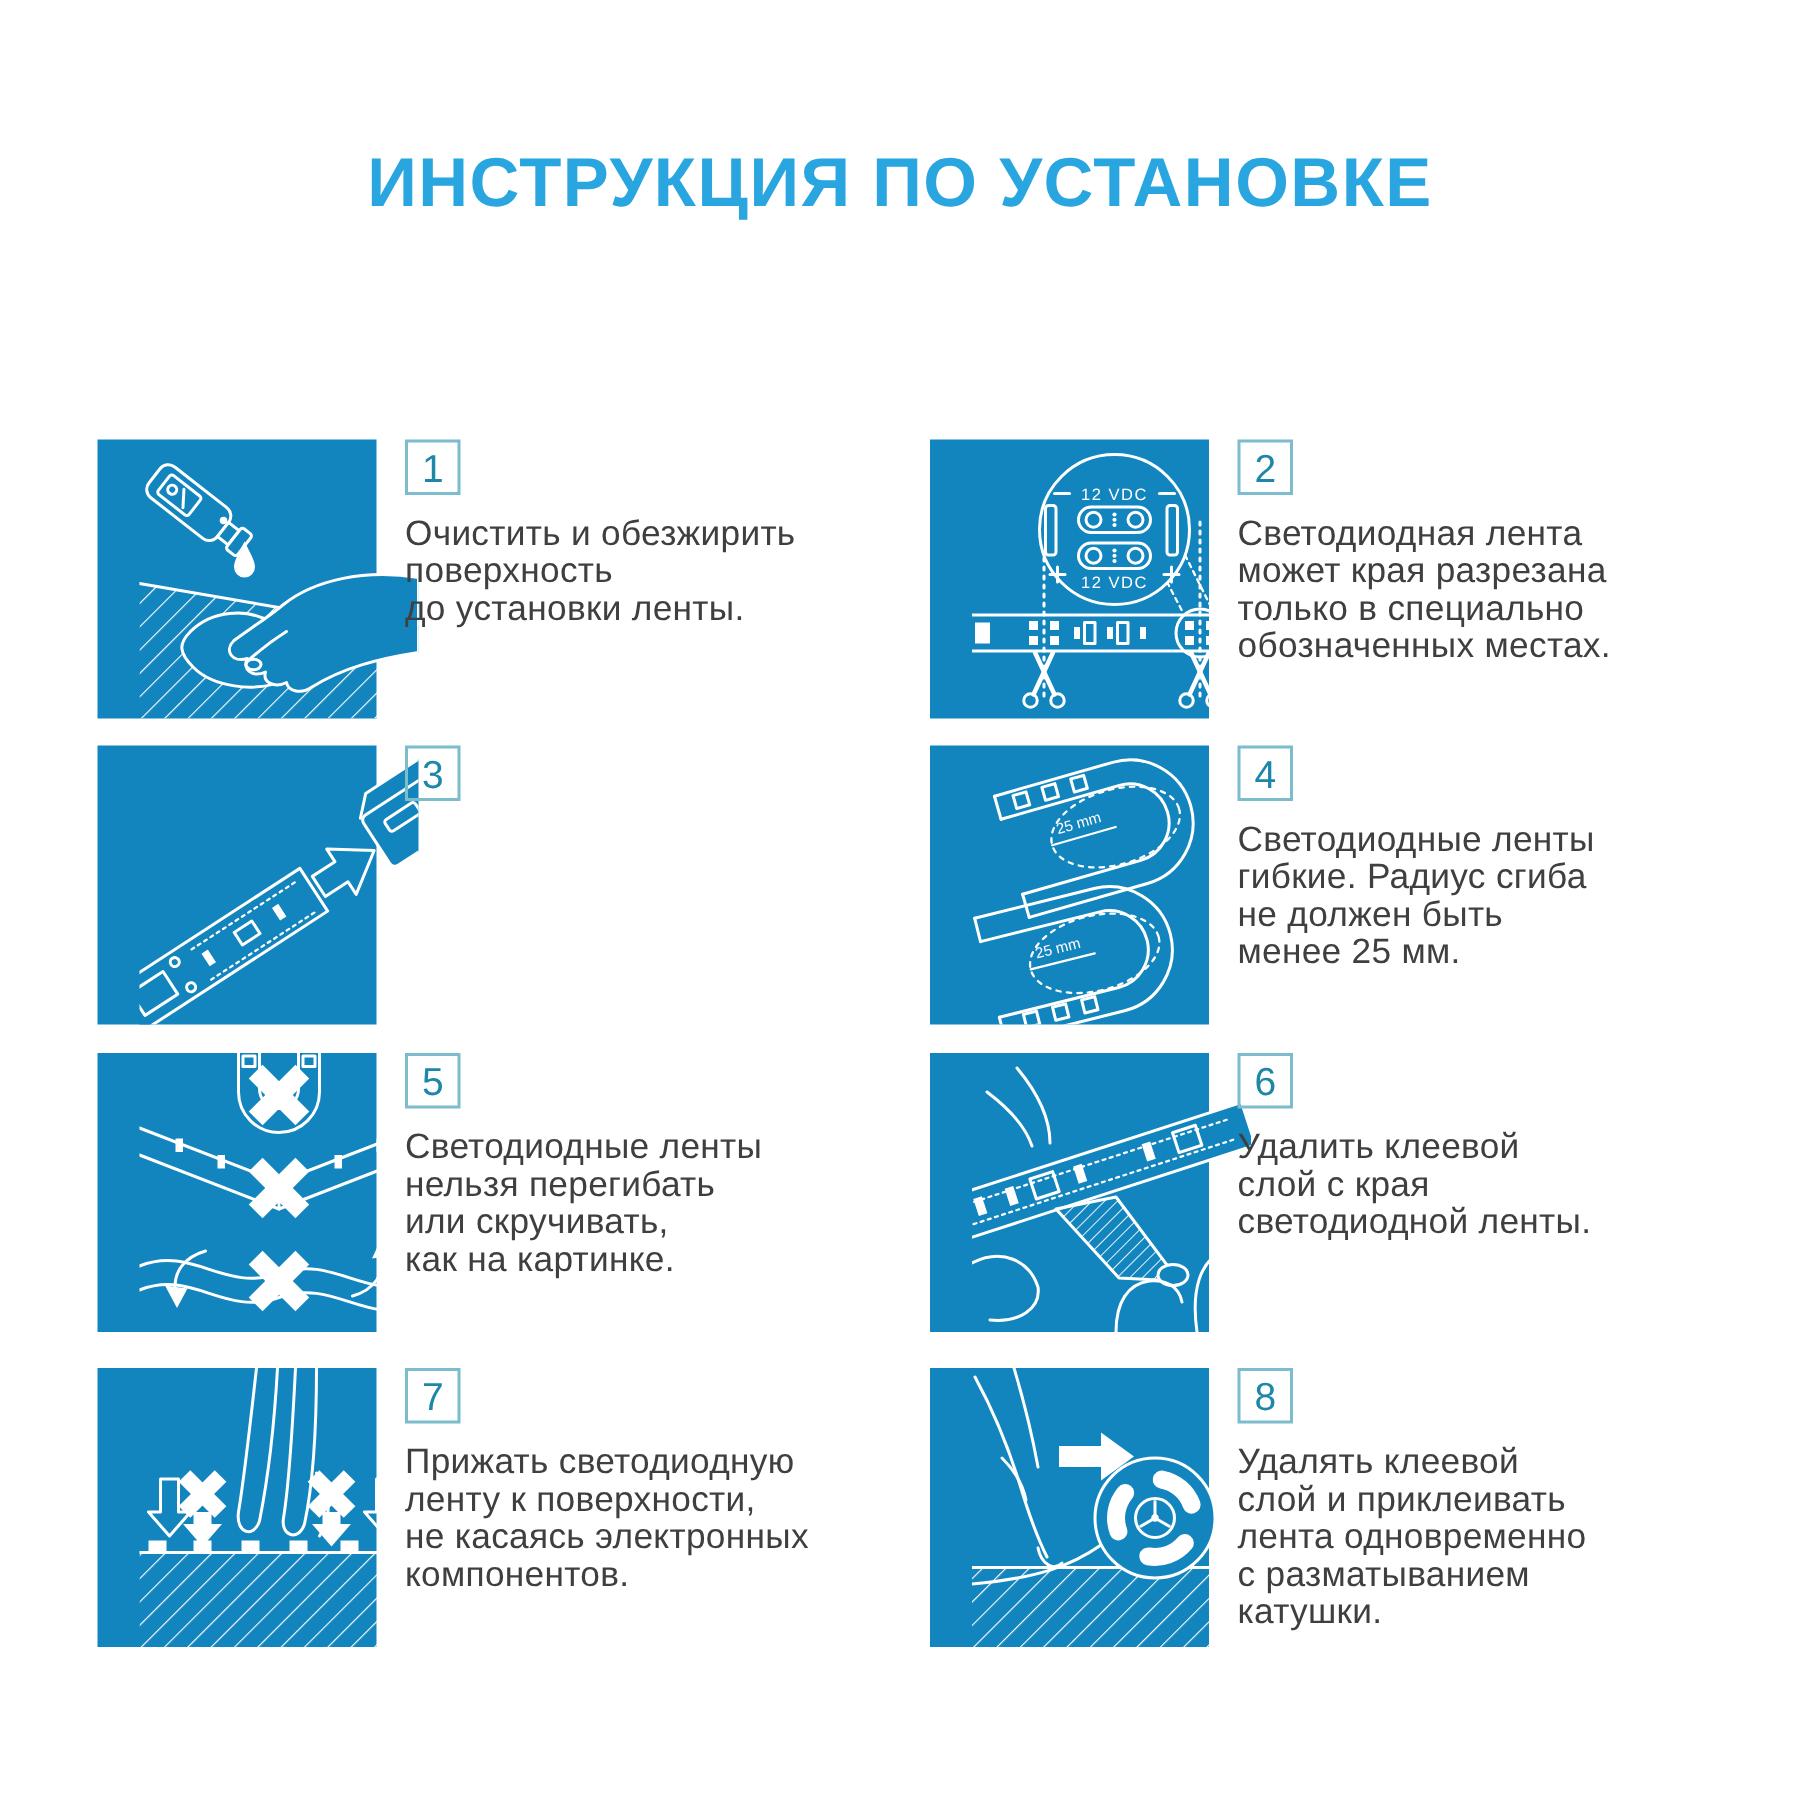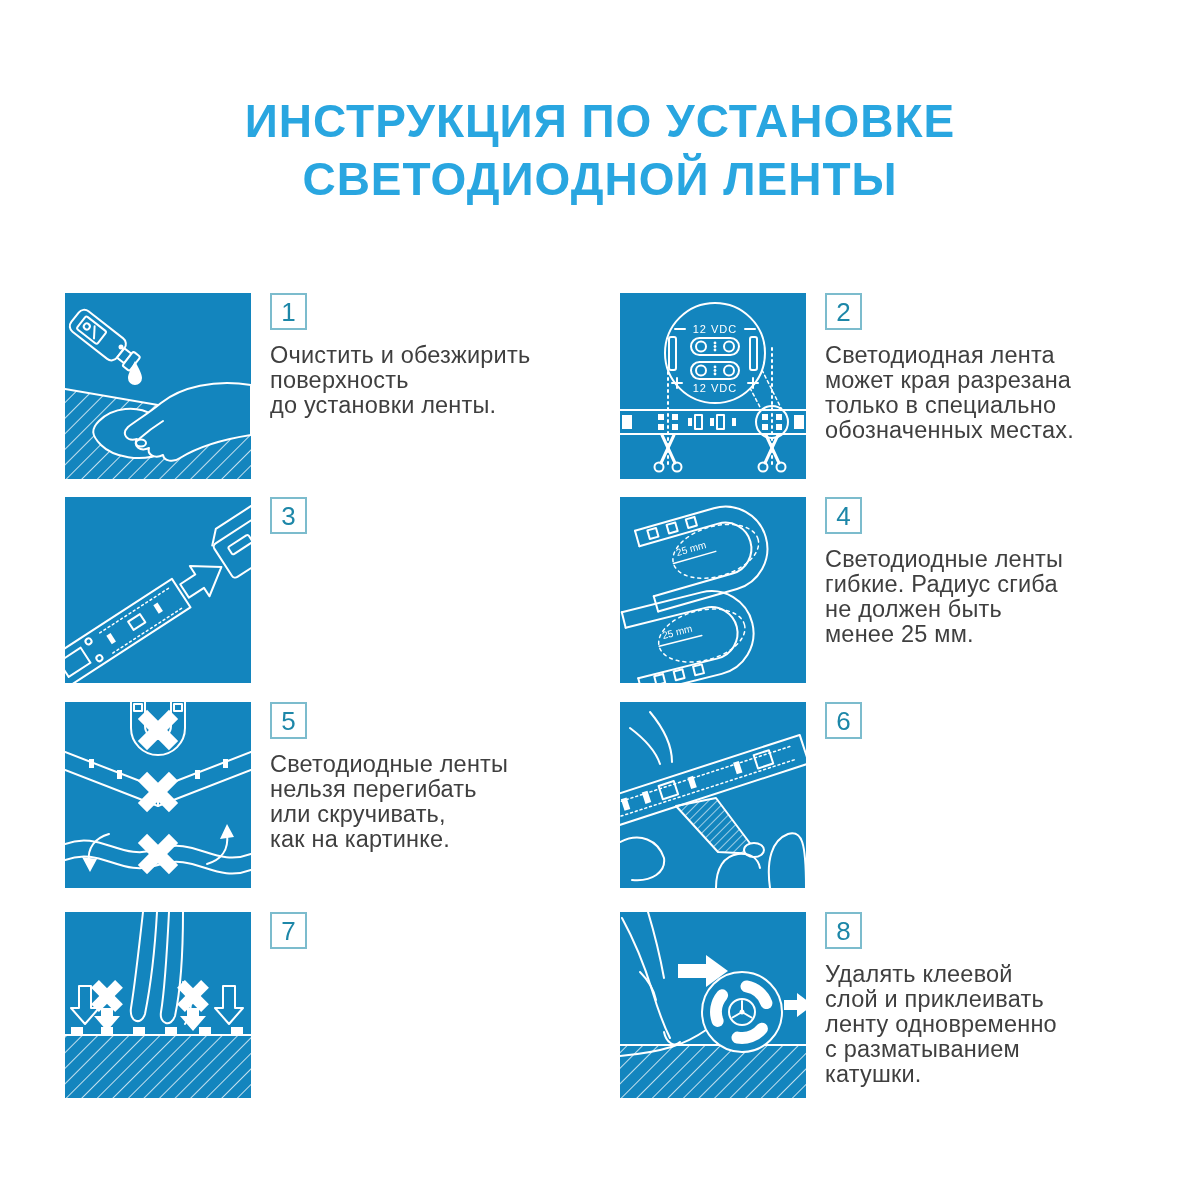--- a/index.html
+++ b/index.html
@@ -6,38 +6,37 @@
     --accent:#29a6e0; --tile:#1385be; --badge_num:#1d87a8; --badge_border:#7cbccd;
     --body_text:#3f3f3f; --line_art:#ffffff;
   }
   *{margin:0;padding:0;box-sizing:border-box;}
   html,body{background:#ffffff;}
   #page{position:relative;width:1200px;height:1200px;background:#ffffff;overflow:hidden;
          font-family:"Liberation Sans",sans-serif;}
   .title{position:absolute;top:92px;left:0;width:1200px;text-align:center;
          color:var(--accent);font-size:46px;line-height:58px;font-weight:700;letter-spacing:1px;}
   .step{position:absolute;width:555px;height:186px;}
-  .tile{position:absolute;left:0;top:0;width:186px;height:186px;background:var(--tile);}
+  .tile{position:absolute;left:0;top:0;width:186px;height:186px;background:var(--tile);padding-left:28px;}
   .tile svg{display:block;width:186px;height:186px;}
   .content{position:absolute;left:205px;top:0;width:348px;}
   .badge{display:flex;align-items:center;justify-content:center;width:37px;height:37px;
          border:2px solid var(--badge_border);color:var(--badge_num);
          font-size:26px;line-height:1;}
   .step-text{margin-top:13px;color:var(--body_text);font-size:23.5px;line-height:25px;
          white-space:pre-line;letter-spacing:0.2px;}
   svg text{font-family:"Liberation Sans",sans-serif;fill:#ffffff;stroke:none;}
 </style>
 </head>
 <body>
 
 <div id="page">
 
   <div class="title">
     <div>ИНСТРУКЦИЯ ПО УСТАНОВКЕ</div>
-    <div>СВЕТОДИОДНОЙ ЛЕНТЫ</div>
   </div>
 
   <div class="step" style="left:65px;top:293px;">
     <div class="tile">
       <svg viewBox="0 0 186 186">
         <defs>
           <pattern id="h1" width="11" height="11" patternUnits="userSpaceOnUse" patternTransform="rotate(45)">
             <line x1="0" y1="0" x2="0" y2="11" stroke="#fff" stroke-width="1.5"></line>
           </pattern>
         </defs>
@@ -297,20 +296,23 @@
           <path d="M56,104 L98,150 L138,152 L96,96 Z" fill="url(#h6)"></path>
           <ellipse cx="134" cy="148" rx="10" ry="7" fill="#1385be"></ellipse>
           <path d="M96,186 C96,166 104,154 118,152 C130,151 138,156 140,166"></path>
           <path d="M150,186 C146,158 152,138 168,132 C182,128 186,140 186,186"></path>
           <path d="M0,140 C20,130 38,138 44,156 C46,170 32,180 12,178"></path>
         </g>
       </svg>
     </div>
     <div class="content">
       <div class="badge">6</div>
+      <div class="step-text">Удалить клеевой
+слой с края
+светодиодной ленты.</div>
     </div>
   </div>
 
   <div class="step" style="left:65px;top:912px;">
     <div class="tile">
       <svg viewBox="0 0 186 186">
         <defs>
           <pattern id="h7" width="11" height="11" patternUnits="userSpaceOnUse" patternTransform="rotate(45)">
             <line x1="0" y1="0" x2="0" y2="11" stroke="#fff" stroke-width="1.5"></line>
           </pattern>
@@ -341,20 +343,24 @@
           </g>
           <g transform="translate(128 84) rotate(45)">
             <rect x="-17" y="-5.5" width="34" height="11" fill="#fff" stroke="none"></rect>
             <rect x="-5.5" y="-17" width="11" height="34" fill="#fff" stroke="none"></rect>
           </g>
         </g>
       </svg>
     </div>
     <div class="content">
       <div class="badge">7</div>
+      <div class="step-text">Прижать светодиодную
+ленту к поверхности,
+не касаясь электронных
+компонентов.</div>
     </div>
   </div>
 
   <div class="step" style="left:620px;top:912px;">
     <div class="tile">
       <svg viewBox="0 0 186 186">
         <defs>
           <pattern id="h8" width="11" height="11" patternUnits="userSpaceOnUse" patternTransform="rotate(45)">
             <line x1="0" y1="0" x2="0" y2="11" stroke="#fff" stroke-width="1.5"></line>
           </pattern>
@@ -382,19 +388,19 @@
           </g>
           <path d="M58,52 h28 v-9 l22,16 -22,16 v-9 h-28 z" fill="#fff" stroke="none"></path>
           <path d="M164,88 h13 v-7 l16,12 -16,12 v-7 h-13 z" fill="#fff" stroke="none"></path>
         </g>
       </svg>
     </div>
     <div class="content">
       <div class="badge">8</div>
       <div class="step-text">Удалять клеевой
 слой и приклеивать
-ленту одновременно
+лента одновременно
 с разматыванием
 катушки.</div>
     </div>
   </div>
 
 </div>
 
 </body></html>

